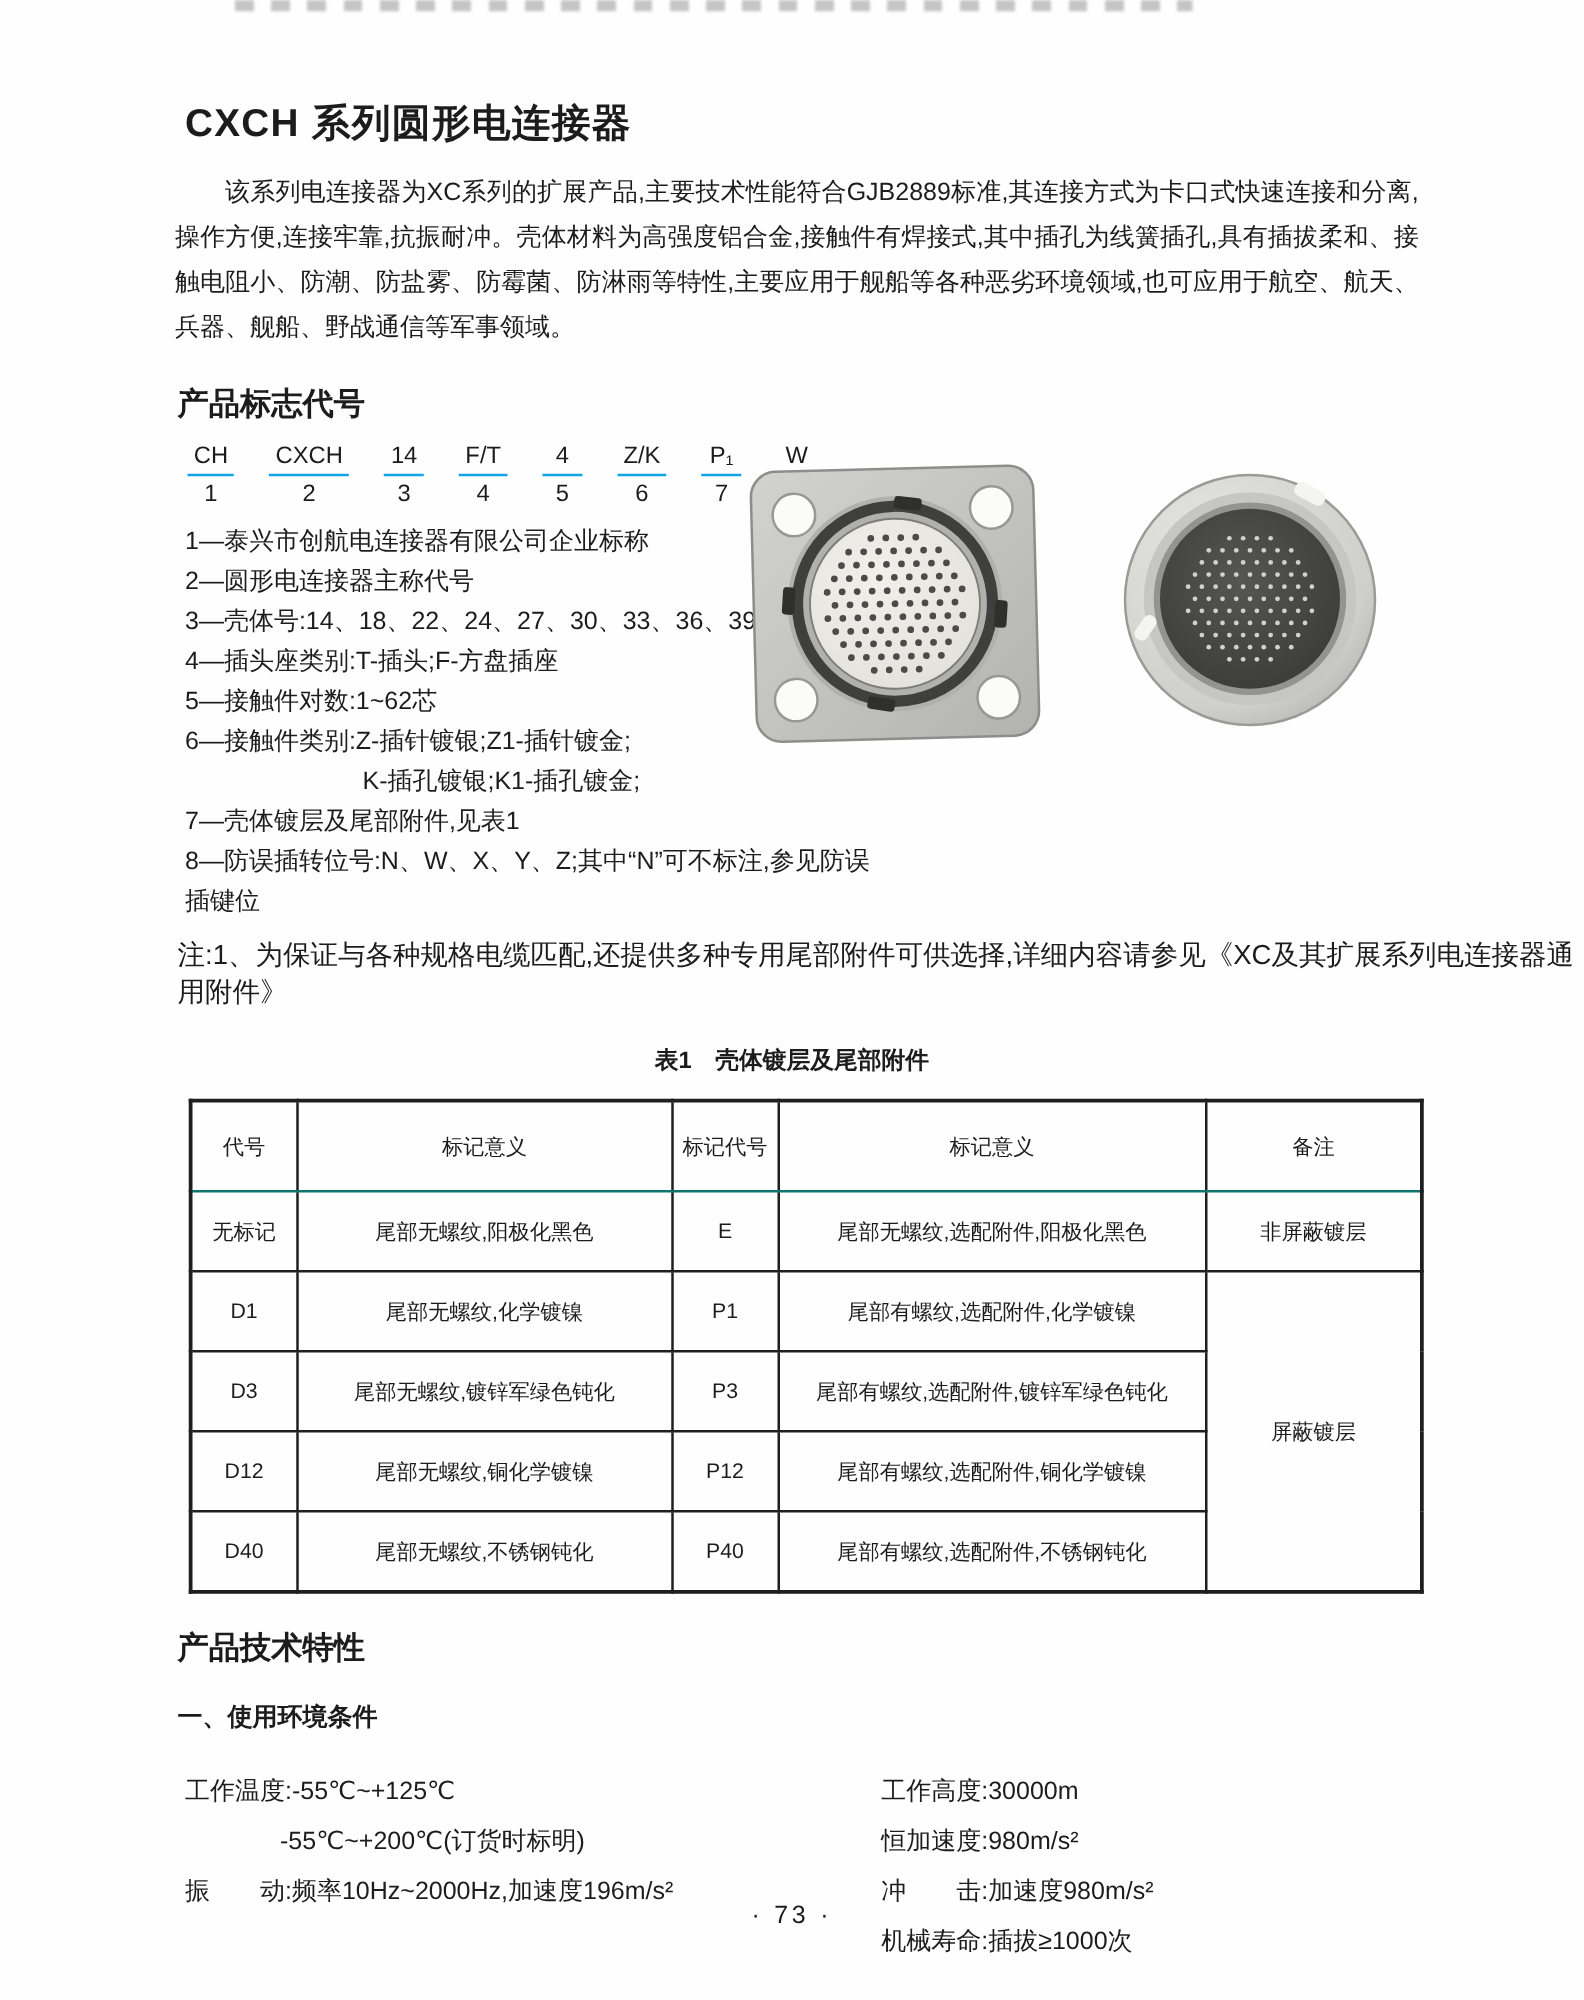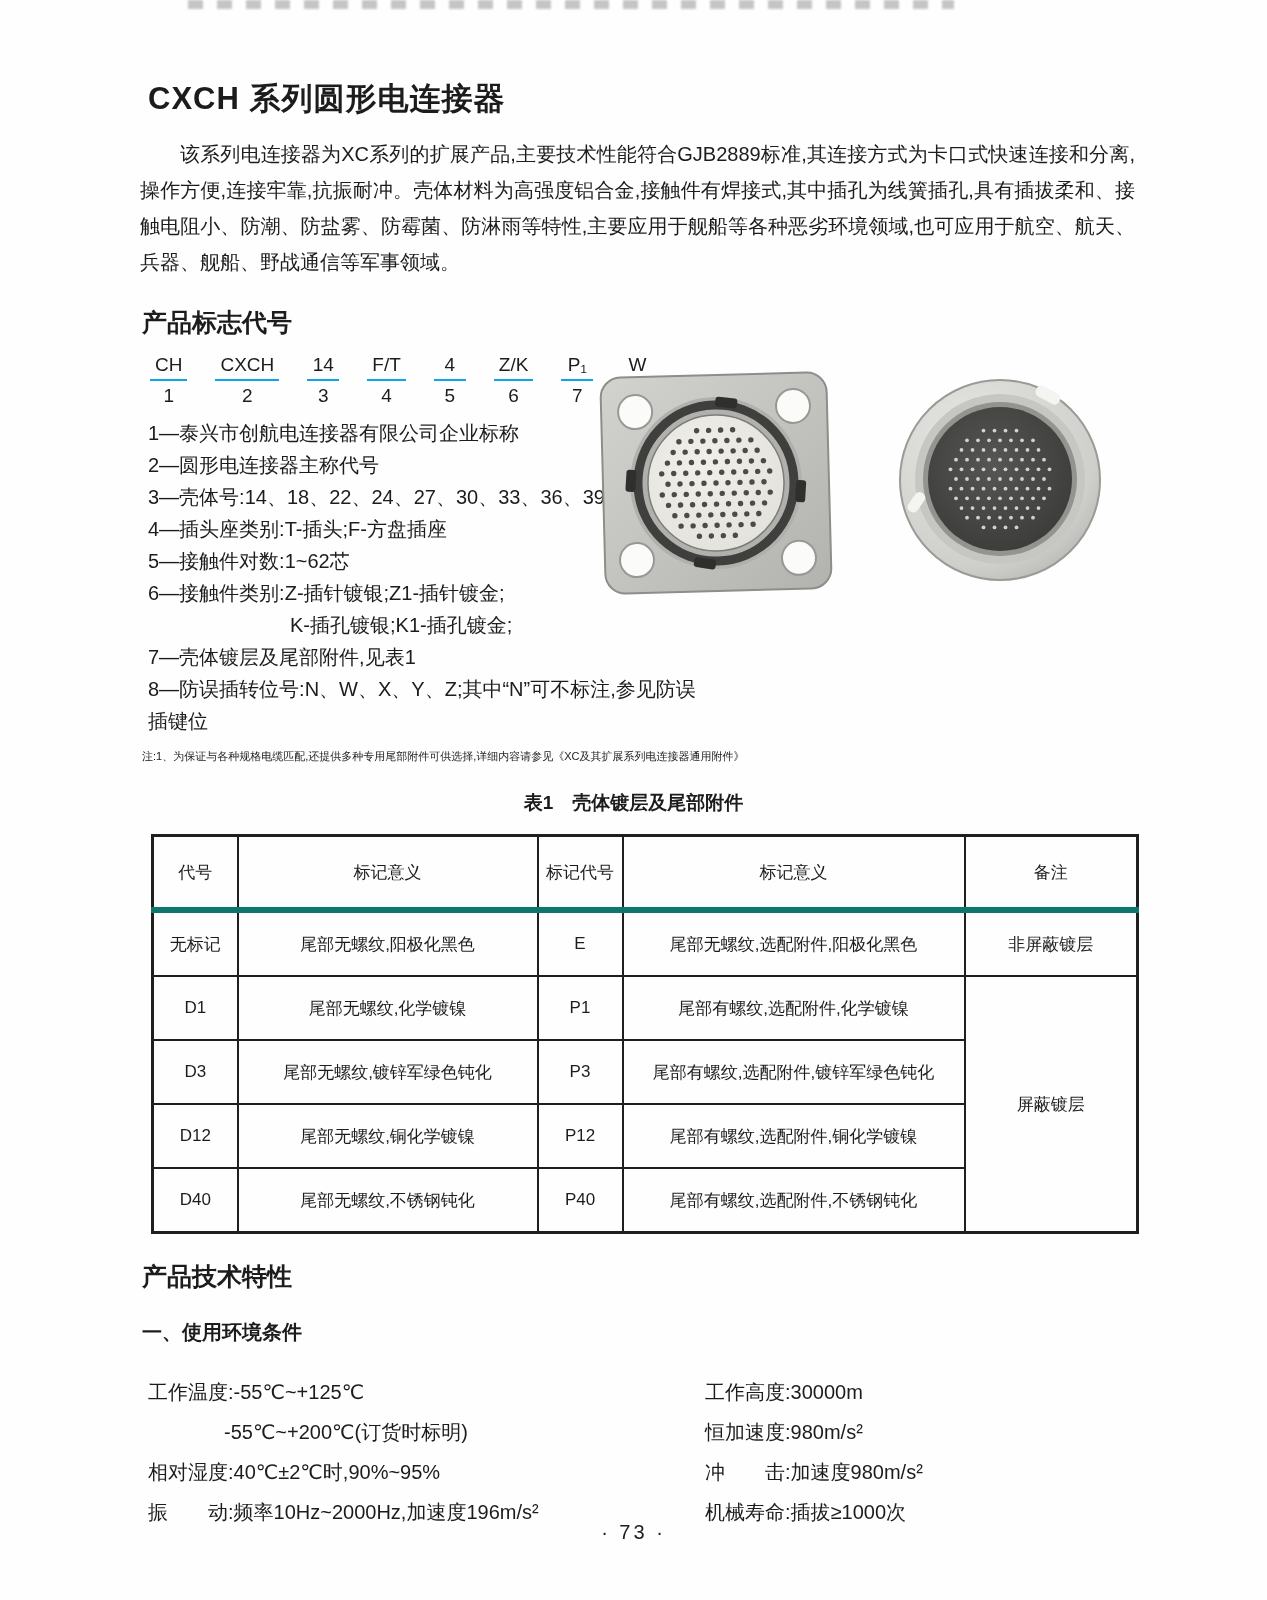--- a/index.html
+++ b/index.html
@@ -15,30 +15,30 @@
   h2.sec{margin:26px 0 0 142px;font-size:25px;font-weight:bold;}
   
   .code-row{display:flex;gap:28px;margin:15px 0 0 150px;align-items:flex-start;}
   .frac{text-align:center;}
   .frac-top{display:block;font-size:19px;border-bottom:2px solid #0ea5e9;padding:0 5px 3px;min-width:22px;}
   .frac-bottom{display:block;font-size:19px;padding-top:4px;}
   
   .marking-area{position:relative;}
   .marking-list{margin:10px 0 0 148px;font-size:20px;line-height:32px;width:560px;}
   .marking-list .cont{padding-left:142px;}
-  .note{margin:12px 0 0 142px;font-size:11px;}
+  .note{margin:12px 0 0 142px;font-size:22px;}
   
   .connector-left{position:absolute;left:600px;top:-46px;transform:rotate(-1.5deg);}
   .connector-right{position:absolute;left:897px;top:-40px;}
   
   .table-caption{text-align:center;margin-top:26px;font-size:19px;font-weight:bold;}
   table.coating{border-collapse:collapse;margin:18px 0 0 151px;border:3px solid #1f1f1f;}
   table.coating th,table.coating td{border:2px solid #1f1f1f;text-align:center;
     font-size:17px;font-weight:normal;padding:0 6px;}
-  table.coating thead th{height:70px;border-bottom:6px solid #0f766e;}
+  table.coating thead th{height:70px;border-bottom:2px solid #0f766e;}
   table.coating tbody td{height:62px;}
   
   h3.sub{margin:26px 0 0 142px;font-size:20px;font-weight:bold;}
   .specs{display:flex;margin:26px 0 0 148px;font-size:20px;}
   .specs-left{width:557px;}
   .spec-line{height:40px;line-height:40px;white-space:pre;}
   .spec-indent{padding-left:76px;}
   .page-number{position:absolute;bottom:56px;left:0;width:100%;text-align:center;
     font-size:20px;letter-spacing:3px;}
 </style>
@@ -381,21 +381,20 @@
   </tbody>
 </table>
 
 <h2 class="sec">产品技术特性</h2>
 <h3 class="sub">一、使用环境条件</h3>
 
 <div class="specs">
   <div class="specs-left">
     <div class="spec-line">工作温度:-55℃~+125℃</div>
     <div class="spec-line spec-indent">-55℃~+200℃(订货时标明)</div>
-    <div class="spec-line">相对湿度:40℃±2℃时,90%~95%</div>
     <div class="spec-line">振　　动:频率10Hz~2000Hz,加速度196m/s²</div>
   </div>
   <div class="specs-right">
     <div class="spec-line">工作高度:30000m</div>
     <div class="spec-line">恒加速度:980m/s²</div>
     <div class="spec-line">冲　　击:加速度980m/s²</div>
     <div class="spec-line">机械寿命:插拔≥1000次</div>
   </div>
 </div>
 

